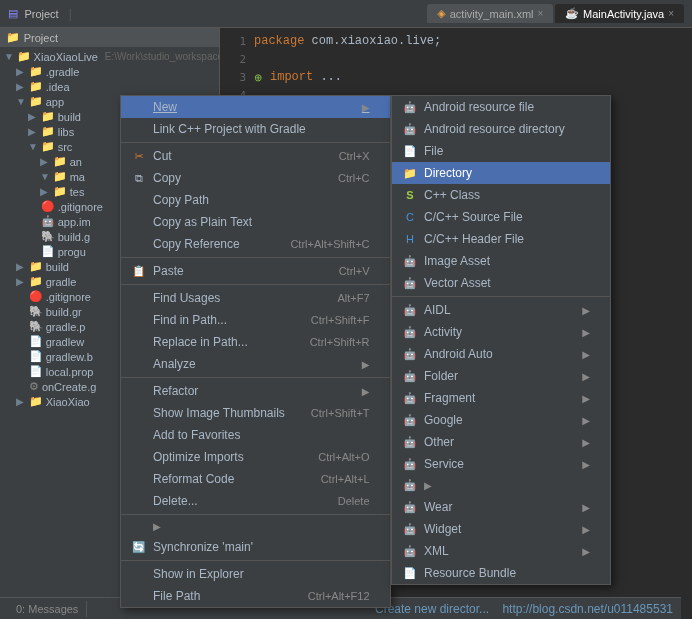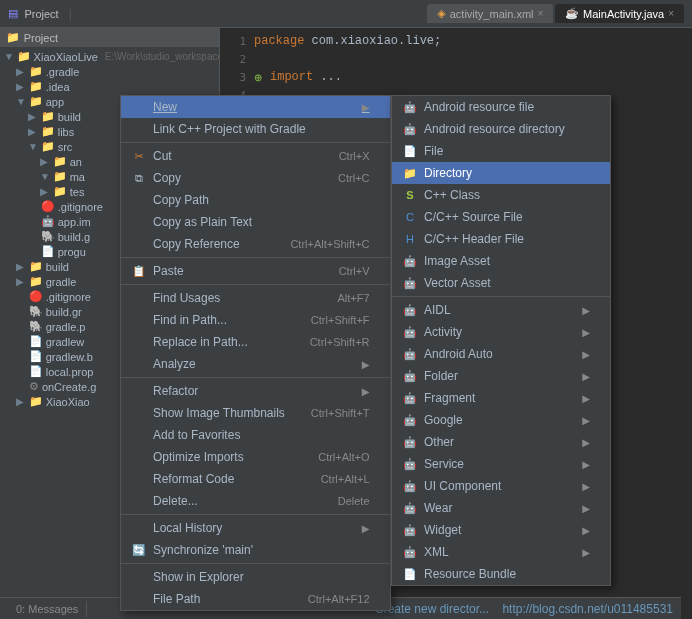--- a/index.html
+++ b/index.html
@@ -497,21 +497,20 @@
     <span class="menu-shortcut">Ctrl+Alt+L</span>
   </div>
   <div class="menu-item">
     <span class="menu-icon"></span>
     <span class="menu-label">Delete...</span>
     <span class="menu-shortcut">Delete</span>
   </div>
   <div class="menu-separator"></div>
   <div class="menu-item">
     <span class="menu-icon"></span>
-    <span class="menu-label">Local History</span>
     <span class="menu-arrow">▶</span>
   </div>
   <div class="menu-item">
     <span class="menu-icon">🔄</span>
     <span class="menu-label">Synchronize 'main'</span>
   </div>
   <div class="menu-separator"></div>
   <div class="menu-item">
     <span class="menu-icon"></span>
     <span class="menu-label">Show in Explorer</span>
@@ -596,21 +595,20 @@
     <span class="menu-label">Other</span>
     <span class="menu-arrow">▶</span>
   </div>
   <div class="menu-item">
     <span class="menu-icon android-icon">🤖</span>
     <span class="menu-label">Service</span>
     <span class="menu-arrow">▶</span>
   </div>
   <div class="menu-item">
     <span class="menu-icon android-icon">🤖</span>
-    <span class="menu-label">UI Component</span>
     <span class="menu-arrow">▶</span>
   </div>
   <div class="menu-item">
     <span class="menu-icon android-icon">🤖</span>
     <span class="menu-label">Wear</span>
     <span class="menu-arrow">▶</span>
   </div>
   <div class="menu-item">
     <span class="menu-icon android-icon">🤖</span>
     <span class="menu-label">Widget</span>

